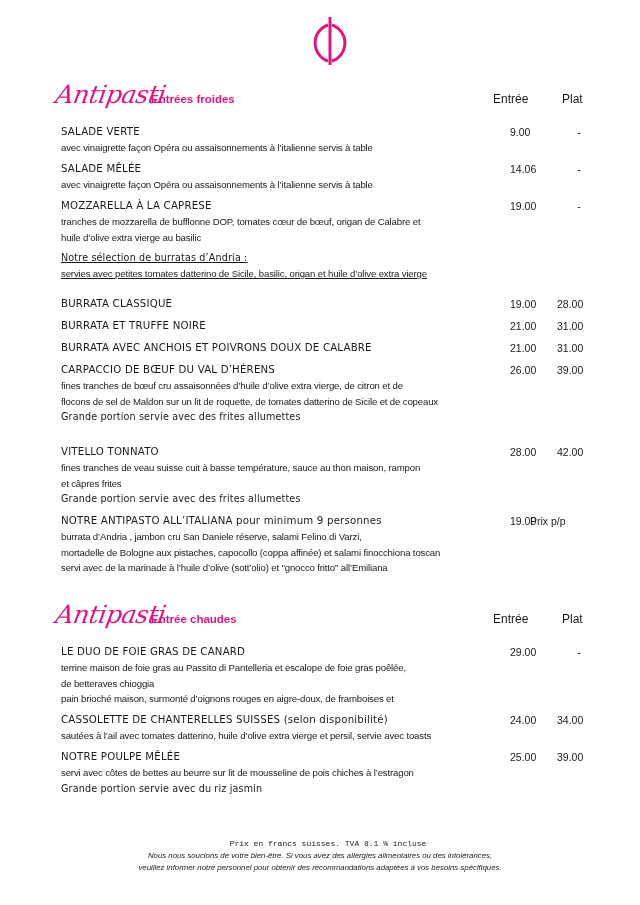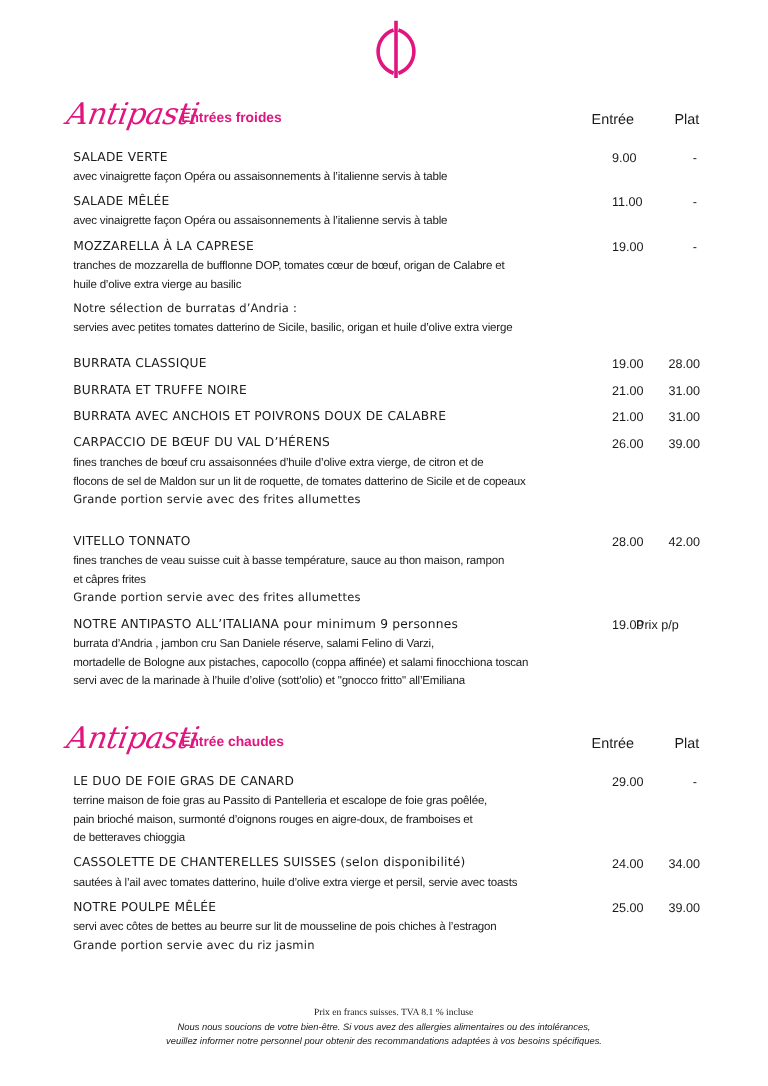--- a/index.html
+++ b/index.html
@@ -33,21 +33,21 @@
     .note {
       font-family: "DejaVu Sans", sans-serif; font-size: 9.6px; letter-spacing: 0.15px;
       line-height: 16px; color: #1a1a1a; white-space: nowrap;
     }
     .price { position: absolute; top: 0; font-family: "Liberation Sans", sans-serif; font-size: 10.5px; line-height: 16px; color: #1a1a1a; white-space: nowrap; }
     .p-entree { left: 437px; margin-left: 12px; }
     .p-plat { left: 504px; width: 28px; text-align: center; }
     .p-plat.num { left: 496px; width: auto; text-align: left; }
     .p-note { left: 469px; }
     .footer { position: absolute; left: 0; top: 838px; width: 640px; text-align: center; }
-    .footer .l1 { font-family: Liberation Serif, serif; font-size: 8px; line-height: 12px; color: #1a1a1a; margin-left: 16px; }
+    .footer .l1 { font-family: Liberation Mono, monospace; font-size: 8px; line-height: 12px; color: #1a1a1a; margin-left: 16px; }
     .footer .l2 { font-family: "Liberation Sans", sans-serif; font-style: italic; font-size: 7.8px; line-height: 12px; color: #1a1a1a; text-align: center; }
   </style>
 </head>
 <body>
 
 <svg class="logo" viewBox="0 0 44 48">
   <path d="M20 8 A19 19 0 0 0 20 44" fill="none" stroke="#e0157f" stroke-width="3"></path>
   <path d="M24 8 A19 19 0 0 1 24 44" fill="none" stroke="#e0157f" stroke-width="3"></path>
   <line x1="22" y1="0" x2="22" y2="48" stroke="#e0157f" stroke-width="3"></line>
 </svg>
@@ -62,33 +62,33 @@
 <div class="item" style="top:124px;">
   <div class="name">SALADE VERTE</div>
   <div class="desc">avec vinaigrette façon Opéra ou assaisonnements à l’italienne servis à table</div>
   <span class="price p-entree">9.00</span>
   <span class="price p-plat">-</span>
 </div>
 
 <div class="item" style="top:161px;">
   <div class="name">SALADE MÊLÉE</div>
   <div class="desc">avec vinaigrette façon Opéra ou assaisonnements à l’italienne servis à table</div>
-  <span class="price p-entree">11.00</span>
+  <span class="price p-entree">14.06</span>
   <span class="price p-plat">-</span>
 </div>
 
 <div class="item" style="top:198px;">
   <div class="name">MOZZARELLA À LA CAPRESE</div>
   <div class="desc">tranches de mozzarella de bufflonne DOP, tomates cœur de bœuf, origan de Calabre et</div>
   <div class="desc">huile d’olive extra vierge au basilic</div>
   <span class="price p-entree">19.00</span>
   <span class="price p-plat">-</span>
 </div>
 
-<div class="item" style="top:250px;">
+<div class="item" style="top:250px;text-decoration:underline;">
   <div class="note">Notre sélection de burratas d’Andria :</div>
   <div class="desc">servies avec petites tomates datterino de Sicile, basilic, origan et huile d’olive extra vierge</div>
 </div>
 
 <div class="item" style="top:296px;">
   <div class="name">BURRATA CLASSIQUE</div>
   <span class="price p-entree">19.00</span>
   <span class="price p-plat num">28.00</span>
 </div>
 
@@ -134,22 +134,22 @@
 <div class="section-head" style="top:600px;">
   <span class="script-title">Antipasti</span>
   <span class="subtitle">Entrée chaudes</span>
   <span class="col-h entree">Entrée</span>
   <span class="col-h plat">Plat</span>
 </div>
 
 <div class="item" style="top:644px;">
   <div class="name">LE DUO DE FOIE GRAS DE CANARD</div>
   <div class="desc">terrine maison de foie gras au Passito di Pantelleria et escalope de foie gras poêlée,</div>
+  <div class="desc">de betteraves chioggia</div>
   <div class="desc">pain brioché maison, surmonté d’oignons rouges en aigre-doux, de framboises et</div>
-  <div class="desc">de betteraves chioggia</div>
   <span class="price p-entree">29.00</span>
   <span class="price p-plat">-</span>
 </div>
 
 <div class="item" style="top:712px;">
   <div class="name">CASSOLETTE DE CHANTERELLES SUISSES (selon disponibilité)</div>
   <div class="desc">sautées à l’ail avec tomates datterino, huile d’olive extra vierge et persil, servie avec toasts</div>
   <span class="price p-entree">24.00</span>
   <span class="price p-plat num">34.00</span>
 </div>

